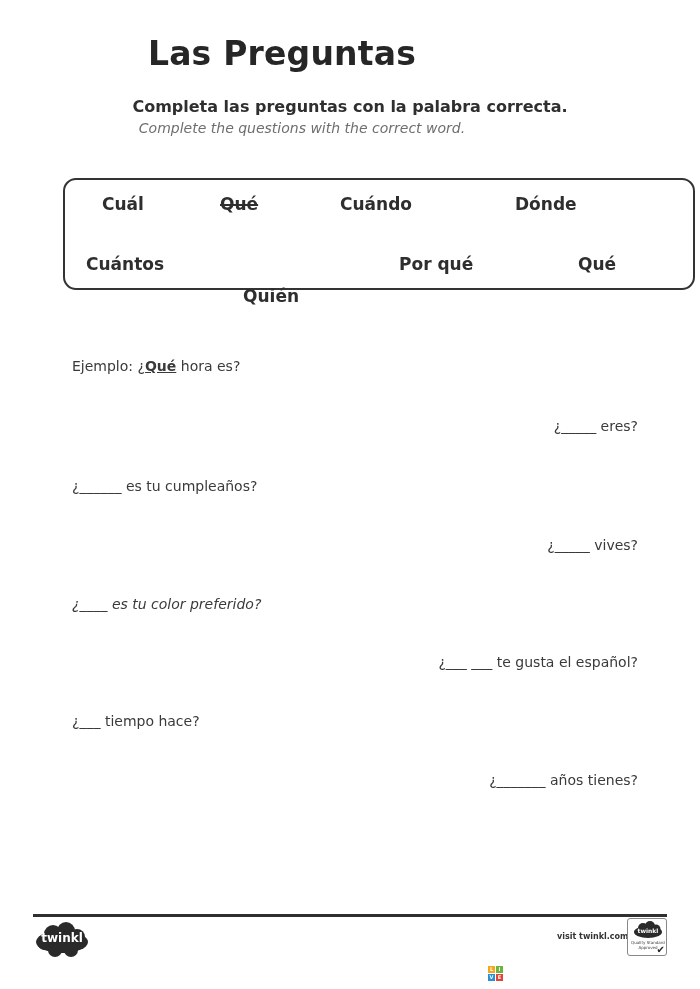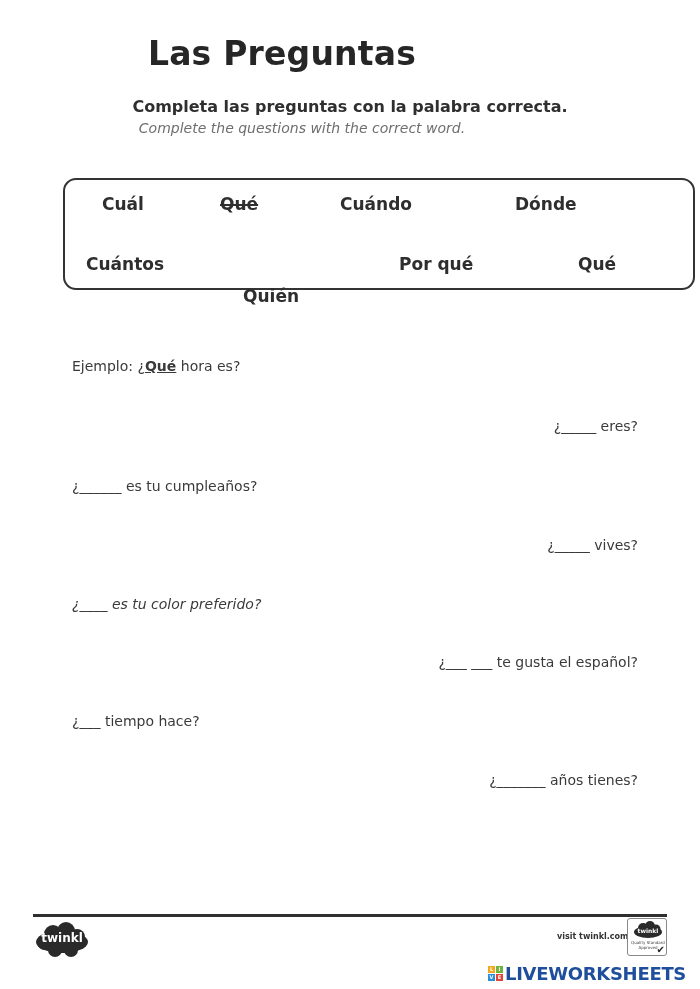--- a/index.html
+++ b/index.html
@@ -149,14 +149,13 @@
   <div class="badge-check">✔</div>
 </div>
 
 <div class="lw-brand">
   <div class="lw-icon">
     <span style="background:#f2a81d;">L</span>
     <span style="background:#6cb33f;">I</span>
     <span style="background:#2a8fd6;">V</span>
     <span style="background:#e2443a;">E</span>
   </div>
-  <span class="lw-text">LIVEWORKSHEETS</span>
 </div>
 
 </body></html>

